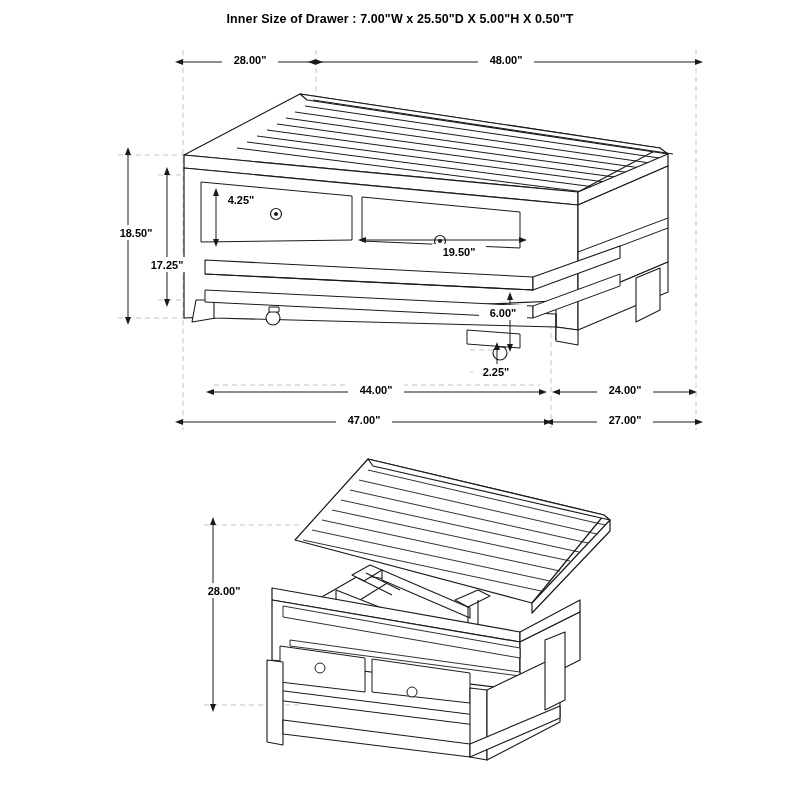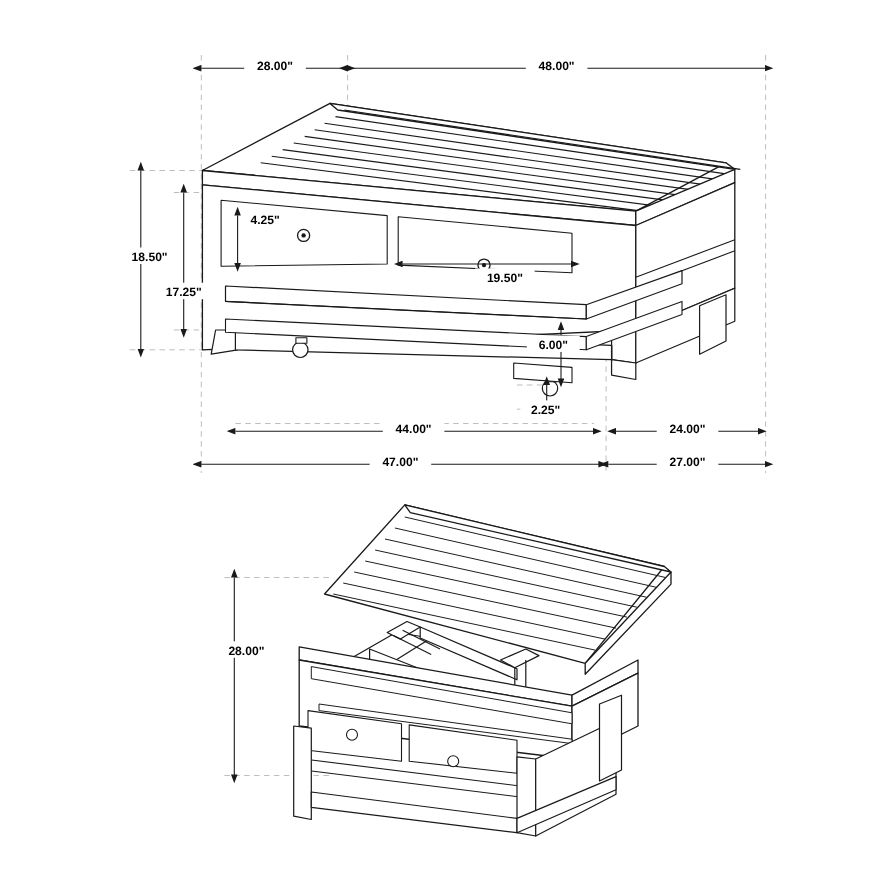--- a/index.html
+++ b/index.html
@@ -44,20 +44,21 @@
     font-size: 11px;
     font-weight: bold;
     fill: #000;
   }
 </style>
 </head>
 <body>
 
 <div id="stage">
 
+  <div class="title">Inner Size of Drawer : 7.00"W x 25.50"D X 5.00"H X 0.50"T</div>
 
   <svg class="diagram" viewBox="0 0 800 800">
 
     <defs>
       <marker id="arrL" markerWidth="9" markerHeight="9" refX="8" refY="3" orient="auto" markerUnits="strokeWidth">
         <path d="M8,0 L0,3 L8,6 z" fill="#1a1a1a"></path>
       </marker>
       <marker id="arrR" markerWidth="9" markerHeight="9" refX="1" refY="3" orient="auto" markerUnits="strokeWidth">
         <path d="M0,0 L8,3 L0,6 z" fill="#1a1a1a"></path>
       </marker>

